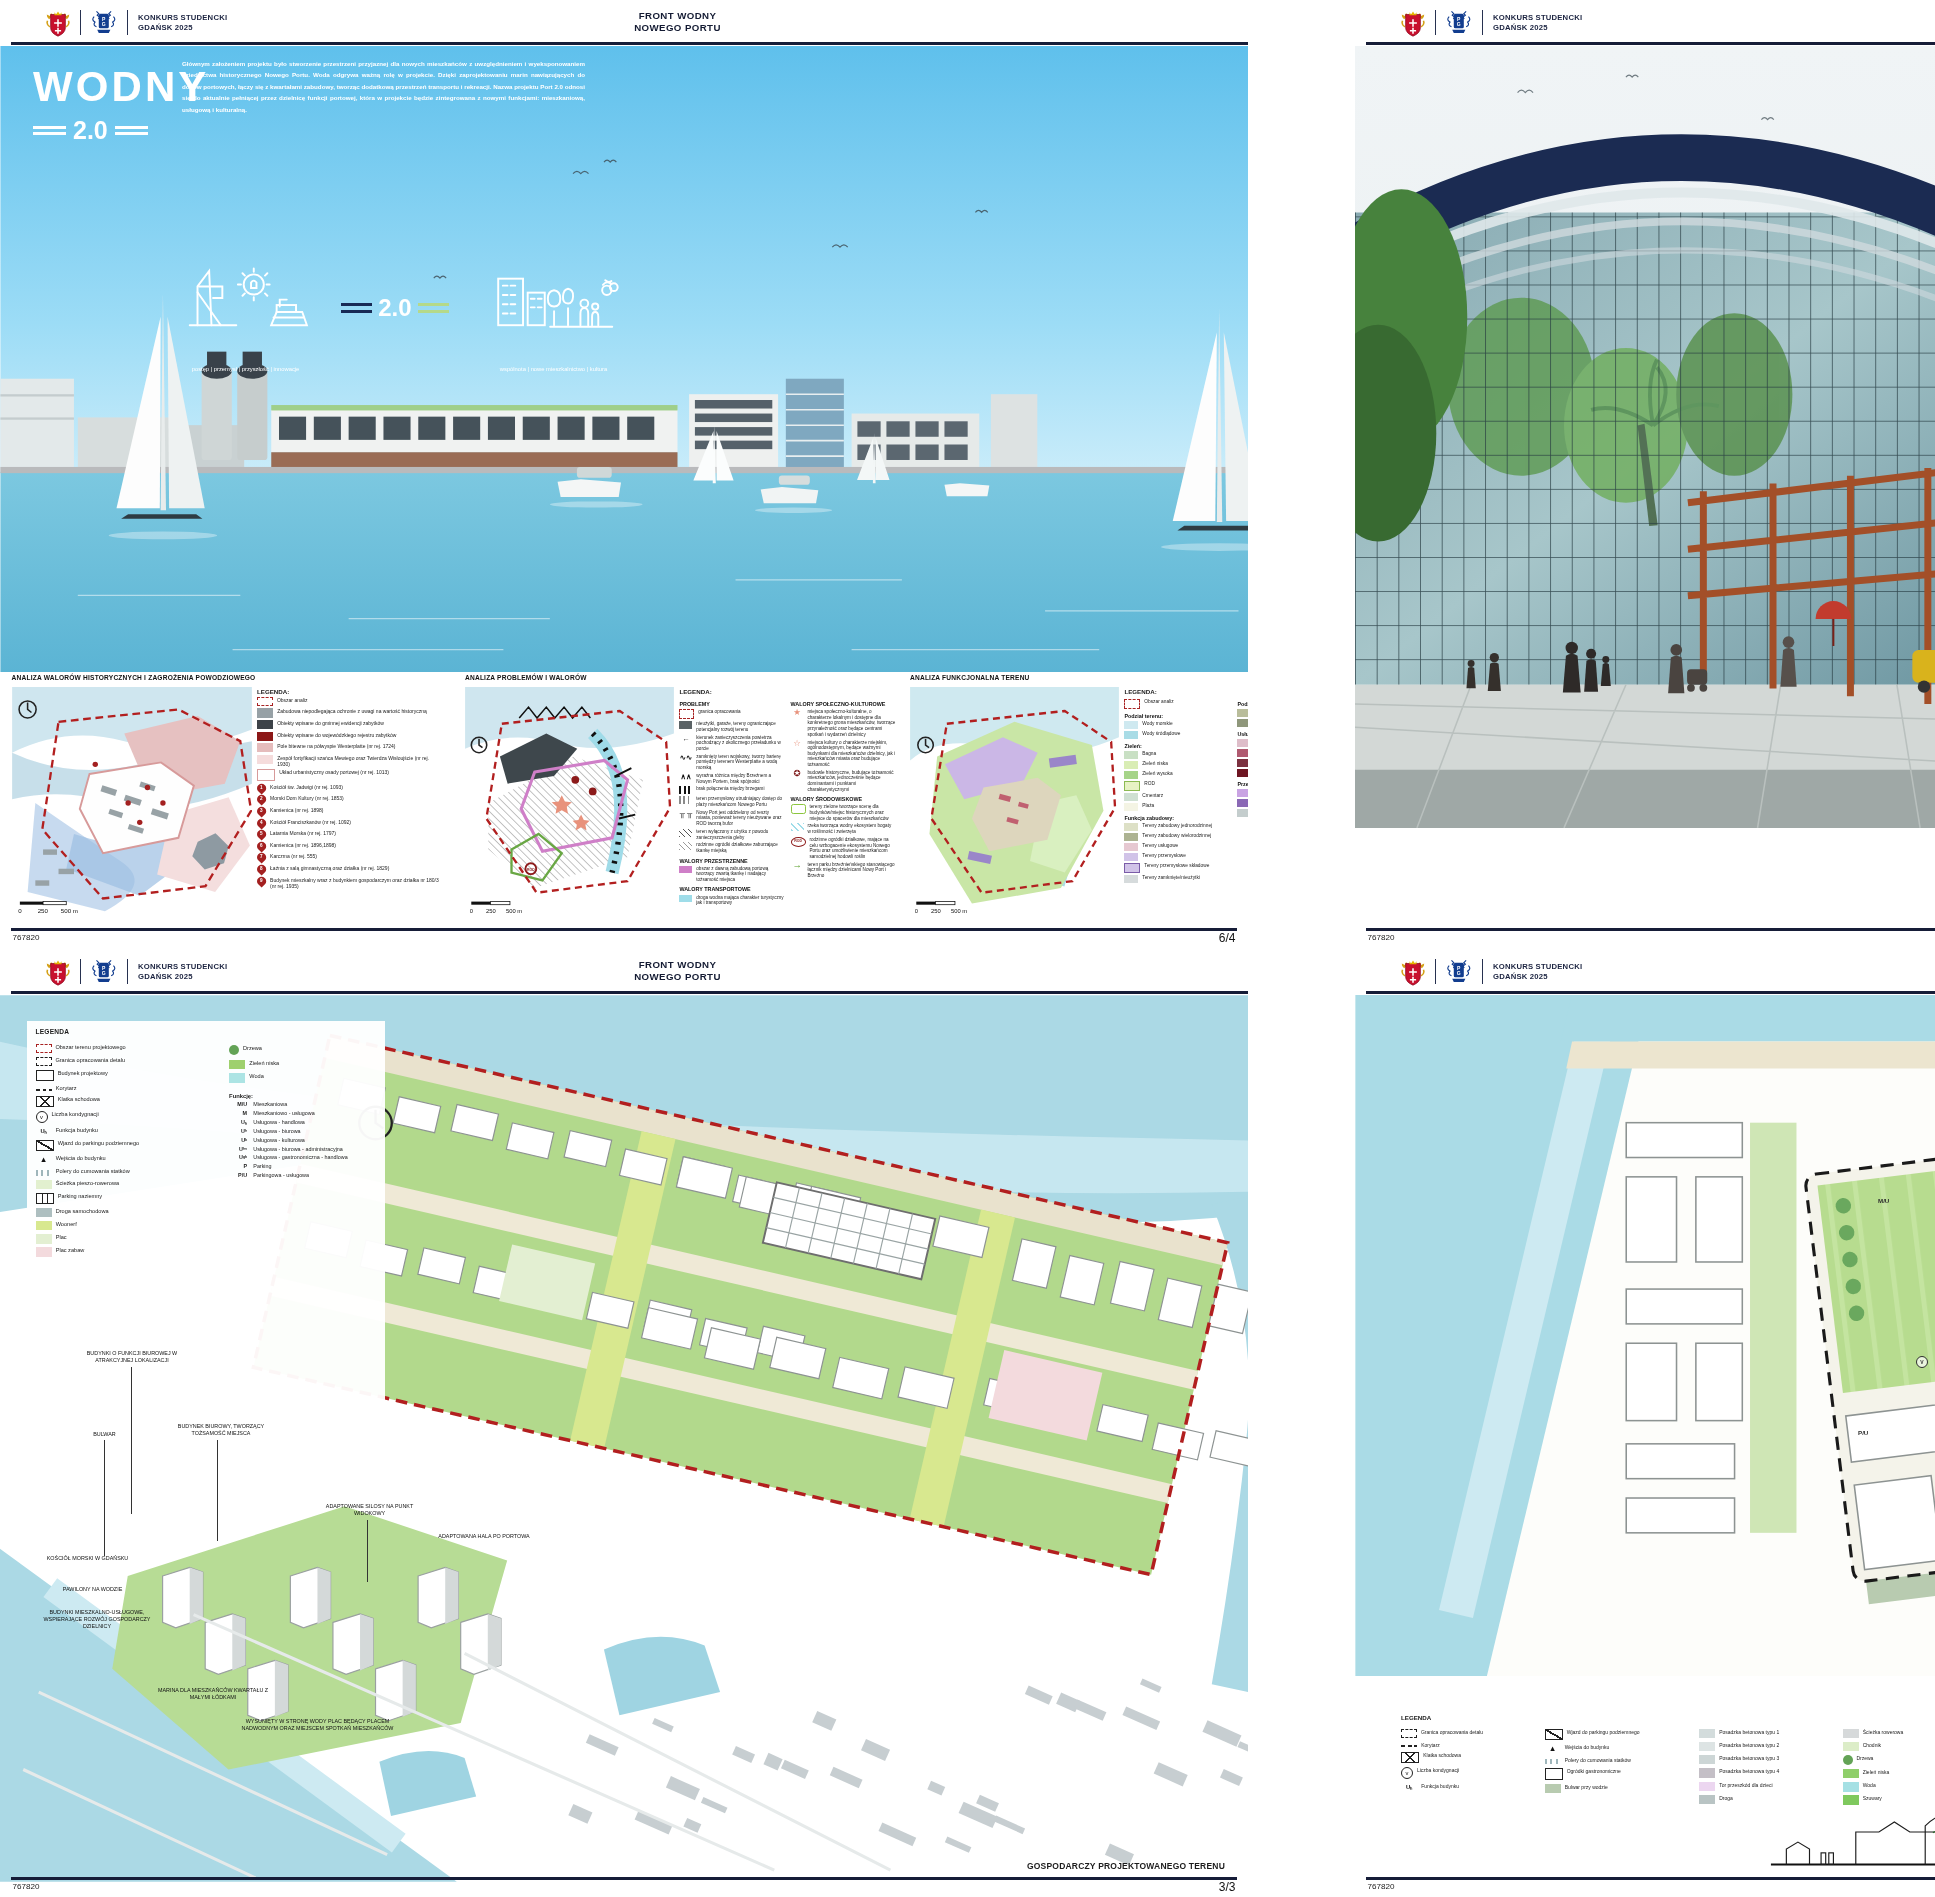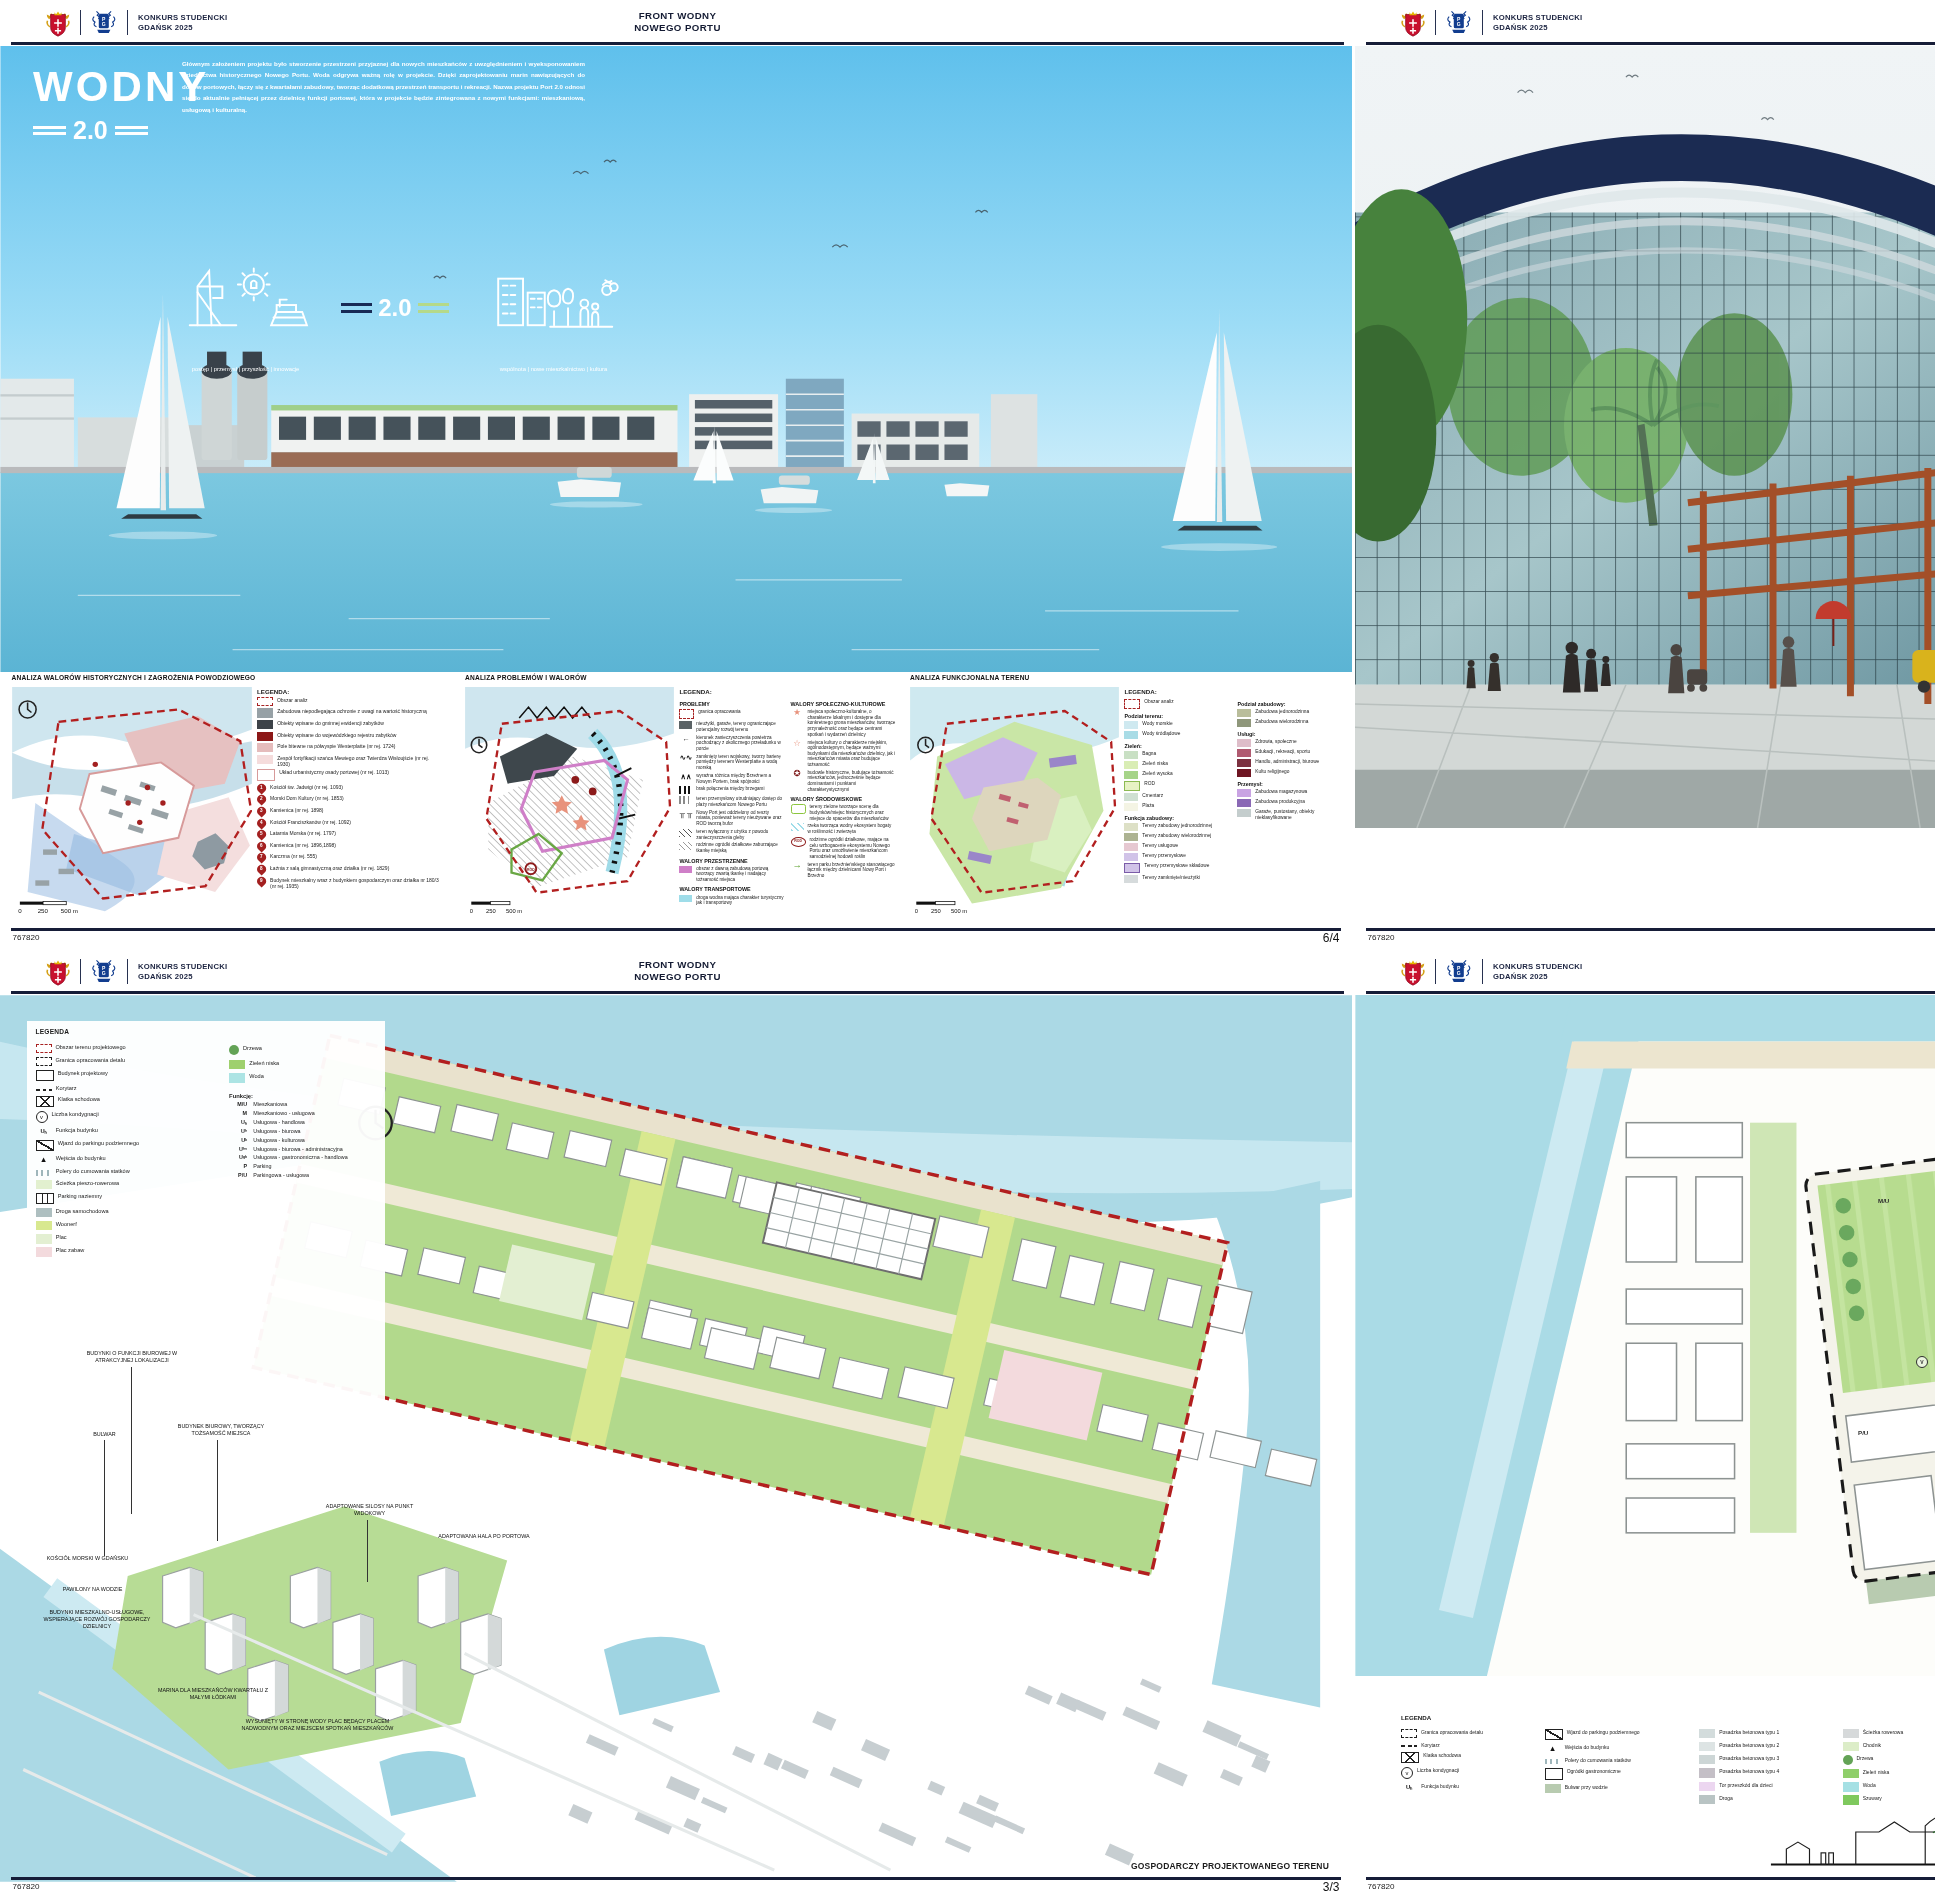--- a/index.html
+++ b/index.html
@@ -1,18 +1,18 @@
 <!DOCTYPE html>
 <html lang="pl" style="font-size:6.2px"><head>
 <meta charset="utf-8">
 <style>
   html,body{margin:0;padding:0;background:#ffffff}
   body{font-family:"Liberation Sans",sans-serif;color:#1c1c1c}
   .page{position:relative;width:2710px;height:1897px;background:#fff;overflow:hidden}
-  .panel{position:absolute;width:1352px;height:949px;background:#fff;overflow:hidden}
+  .panel{position:absolute;width:1248px;height:949px;background:#fff;overflow:hidden}
   #p1{left:0;top:0}#p2{left:1355px;top:0}#p3{left:0;top:949px}#p4{left:1355px;top:949px}
   
   .phead{position:absolute;left:0;top:0;width:1355px;height:46px;background:#fff;z-index:40}
   .phead .rule{position:absolute;left:11px;right:11px;top:42px;height:3.1px;background:#161d38}
   .logos{position:absolute;left:46px;top:8.5px;display:flex;align-items:center;gap:10px;height:28px}
   .vdiv{width:1.2px;height:25.6px;background:#273150}
   .orgtxt{font-size:7.7px;font-weight:bold;color:#1b2340;line-height:10px;letter-spacing:0.2px}
   .ptitle{position:absolute;left:484px;width:387px;top:10px;text-align:center;font-weight:bold;font-size:9.7px;line-height:12px;color:#141b33;letter-spacing:0.4px}
   
   .pfoot{position:absolute;left:11px;right:11px;bottom:3.1px;height:18px;z-index:40}

